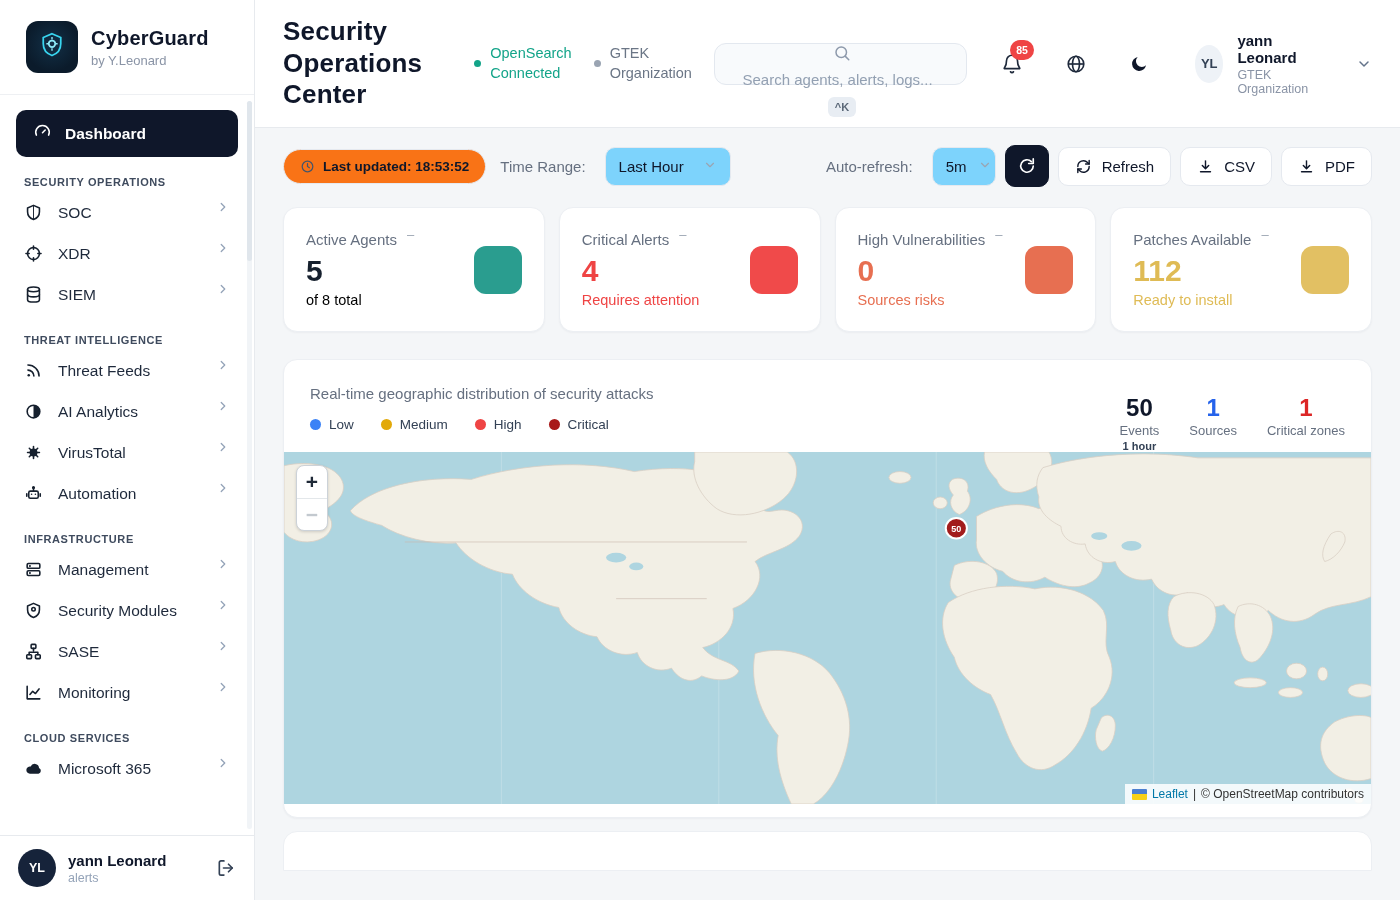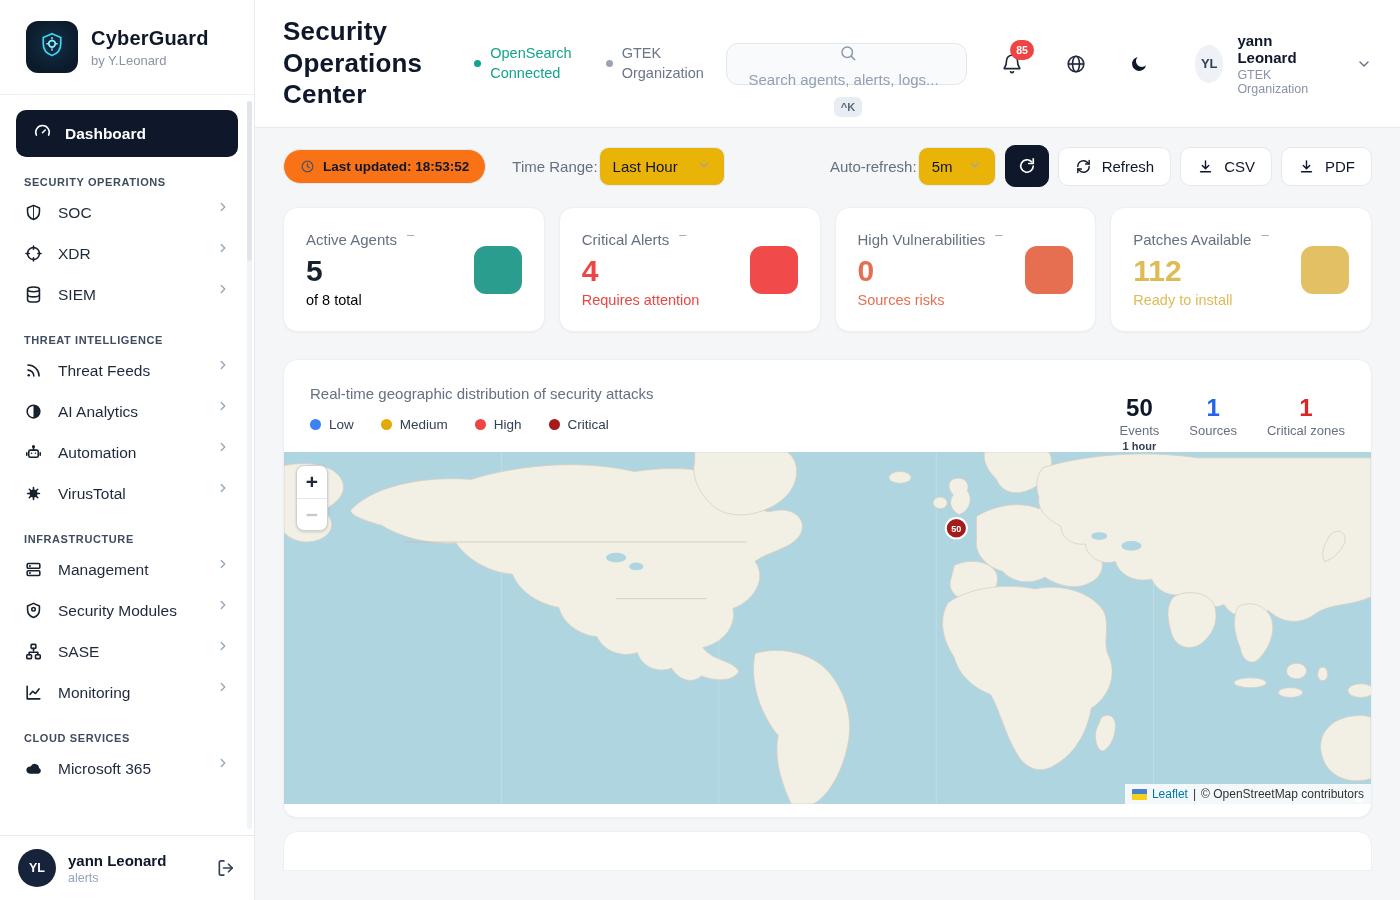--- a/index.html
+++ b/index.html
@@ -29,21 +29,21 @@
 
   .side-footer { border-top:1px solid #e7eaee; padding:13px 18px; display:flex; align-items:center; gap:12px; background:#fff; }
   .avatar-dark { width:38px; height:38px; border-radius:50%; background:#16233a; color:#fff; font-size:12.5px; font-weight:700; display:flex; align-items:center; justify-content:center; flex-shrink:0; }
   .sf-name { font-size:15px; font-weight:600; }
   .sf-role { font-size:12.5px; color:#94a3b8; margin-top:2px; }
   .sf-logout { margin-left:auto; color:#334155; cursor:pointer; display:flex; }
 
   
   .topbar { background:#fff; border-bottom:1px solid #e7eaee; padding:18px 28px; display:flex; align-items:center; height:128px; }
   .page-title { font-size:26px; font-weight:700; line-height:1.23; width:152px; letter-spacing:.2px; }
-  .statuses { display:flex; gap:34px; margin-left:52px; }
+  .statuses { display:flex; gap:22px; margin-left:52px; }
   .status { display:flex; align-items:center; gap:9px; font-size:14.5px; line-height:1.35; }
   .status .dot { width:7px; height:7px; border-radius:50%; flex-shrink:0; }
   .st-teal { color:#13a489; }
   .st-teal .dot { background:#13a489; }
   .st-gray { color:#6b7686; }
   .st-gray .dot { background:#9aa4b2; }
 
   .search { margin-left:22px; width:320px; height:42px; background:#f8fafc; border:1px solid #e3e8ef; border-radius:12px; display:flex; align-items:center; padding:0 9px 0 12px; gap:9px; color:#8d99ab;flex-direction:column; }
   .search input { border:none; outline:none; background:transparent; font-size:15px; color:#475569; flex:1; font-family:"Liberation Sans",sans-serif; }
   .search input::placeholder { color:#93a0b2; }
@@ -56,22 +56,22 @@
   .user-chip { display:flex; align-items:center; gap:14px; margin-left:46px; cursor:pointer; }
   .avatar-light { width:38px; height:38px; border-radius:50%; background:#eef2f7; color:#334155; font-size:13px; font-weight:700; display:flex; align-items:center; justify-content:center; }
   .uc-name { font-size:15px; font-weight:700; }
   .uc-org { font-size:12.5px; color:#8a94a6; margin-top:2px; }
   .uc-chev { color:#64748b; margin-left:24px; display:flex; }
 
   
   .toolbar { display:flex; align-items:center; padding:17px 28px 0; }
   .updated-pill { background:#f97316; border:1px solid #e5e9ef; border-radius:999px; padding:9px 16px; display:flex; align-items:center; gap:8px; font-size:13.5px; font-weight:700; color:#0f172a; }
   .updated-pill .cicon { color:#475569; display:flex; }
-  .tb-label { color:#667080; font-size:15px; margin-left:26px; }
-  .select { background:#eab308; border:1px solid #e5e9ef; border-radius:10px; padding:10px 13px; margin-left:1px; font-size:15px; color:#0f172a; display:flex; gap:12px; cursor:pointer; }
+  .tb-label { color:#667080; font-size:15px; margin-left:14px; }
+  .select { background:#7dd3fc; border:1px solid #e5e9ef; border-radius:10px; padding:10px 13px; margin-left:19px; font-size:15px; color:#0f172a; display:flex; gap:12px; cursor:pointer; }
   .select .chev { color:#9aa4b2; display:flex; }
   .tb-spacer { flex:1; }
   .btn { background:#fff; border:1px solid #e5e9ef; border-radius:10px; padding:10px 16px; display:flex; align-items:center; gap:10px; font-size:15px; font-weight:500; color:#0f172a; margin-left:9px; cursor:pointer; }
   .btn-dark { background:#0f172a; color:#fff; border-color:#0f172a; padding:10px 11px; }
 
   
   .content { padding:20px 28px 0; }
   .stats-row { display:grid; grid-template-columns:repeat(4,1fr); gap:14px; }
   .stat-card { background:#fff; border:1px solid #eceff3; border-radius:14px; box-shadow:0 1px 2px rgba(15,23,42,.04); padding:20px 22px; display:flex; justify-content:space-between; align-items:center; height:125px; }
   .stat-label { color:#667080; font-size:15px; }
@@ -208,41 +208,41 @@
             </svg>
         </span>
         <span>AI Analytics</span>
         <span class="chev"><svg width="14" height="14" viewBox="0 0 24 24" fill="none" stroke="currentColor" stroke-width="2.2" stroke-linecap="round" stroke-linejoin="round">
               <path d="M9 6l6 6-6 6"></path>
             </svg></span>
       </div>
       <div class="nav-item">
         <span class="nicon">
           <svg width="19" height="19" viewBox="0 0 24 24" fill="none" stroke="currentColor" stroke-width="2" stroke-linecap="round">
+              <circle cx="12" cy="12" r="4" fill="currentColor"></circle>
+              <path d="M12 4.5v3M12 16.5v3M4.5 12h3M16.5 12h3M6.7 6.7l2.1 2.1M15.2 15.2l2.1 2.1M17.3 6.7l-2.1 2.1M8.8 15.2l-2.1 2.1"></path>
+            </svg>
+        </span>
+        <span>VirusTotal</span>
+        <span class="chev"><svg width="14" height="14" viewBox="0 0 24 24" fill="none" stroke="currentColor" stroke-width="2.2" stroke-linecap="round" stroke-linejoin="round">
+              <path d="M9 6l6 6-6 6"></path>
+            </svg></span>
+      </div>
+      <div class="nav-item">
+        <span class="nicon">
+          <svg width="19" height="19" viewBox="0 0 24 24" fill="none" stroke="currentColor" stroke-width="2" stroke-linecap="round">
               <rect x="6" y="9" width="12" height="9" rx="2"></rect>
               <path d="M12 5.5V9"></path>
               <circle cx="12" cy="4.5" r="1" fill="currentColor"></circle>
               <circle cx="9.6" cy="13" r="1" fill="currentColor" stroke="none"></circle>
               <circle cx="14.4" cy="13" r="1" fill="currentColor" stroke="none"></circle>
               <path d="M3.5 12.5v3M20.5 12.5v3"></path>
             </svg>
         </span>
         <span>Automation</span>
-        <span class="chev"><svg width="14" height="14" viewBox="0 0 24 24" fill="none" stroke="currentColor" stroke-width="2.2" stroke-linecap="round" stroke-linejoin="round">
-              <path d="M9 6l6 6-6 6"></path>
-            </svg></span>
-      </div>
-      <div class="nav-item">
-        <span class="nicon">
-          <svg width="19" height="19" viewBox="0 0 24 24" fill="none" stroke="currentColor" stroke-width="2" stroke-linecap="round">
-              <circle cx="12" cy="12" r="4" fill="currentColor"></circle>
-              <path d="M12 4.5v3M12 16.5v3M4.5 12h3M16.5 12h3M6.7 6.7l2.1 2.1M15.2 15.2l2.1 2.1M17.3 6.7l-2.1 2.1M8.8 15.2l-2.1 2.1"></path>
-            </svg>
-        </span>
-        <span>VirusTotal</span>
         <span class="chev"><svg width="14" height="14" viewBox="0 0 24 24" fill="none" stroke="currentColor" stroke-width="2.2" stroke-linecap="round" stroke-linejoin="round">
               <path d="M9 6l6 6-6 6"></path>
             </svg></span>
       </div>
 
       <div class="section-label">INFRASTRUCTURE</div>
       <div class="nav-item">
         <span class="nicon">
           <svg width="19" height="19" viewBox="0 0 24 24" fill="none" stroke="currentColor" stroke-width="2" stroke-linecap="round">
               <rect x="4" y="4.5" width="16" height="6" rx="1.5"></rect>
@@ -410,21 +410,21 @@
         <span class="chev">
             <svg width="14" height="14" viewBox="0 0 24 24" fill="none" stroke="currentColor" stroke-width="2" stroke-linecap="round" stroke-linejoin="round">
               <path d="M6 9l6 6 6-6"></path>
             </svg>
           </span>
       </div>
 
       <div class="tb-spacer"></div>
 
       <span class="tb-label" style="margin-left:0;">Auto-refresh:</span>
-      <div class="select" style="width:78px; justify-content:space-between;">
+      <div class="select" style="width:64px; justify-content:space-between;">
         <span>5m</span>
         <span class="chev">
             <svg width="14" height="14" viewBox="0 0 24 24" fill="none" stroke="currentColor" stroke-width="2" stroke-linecap="round" stroke-linejoin="round">
               <path d="M6 9l6 6 6-6"></path>
             </svg>
           </span>
       </div>
 
       <button class="btn btn-dark">
         <span style="display:flex">

